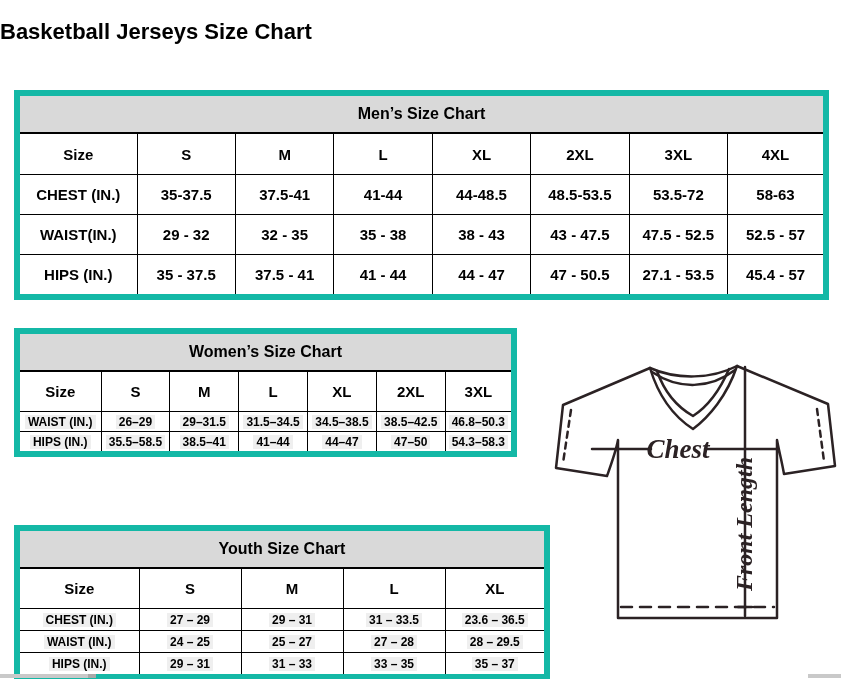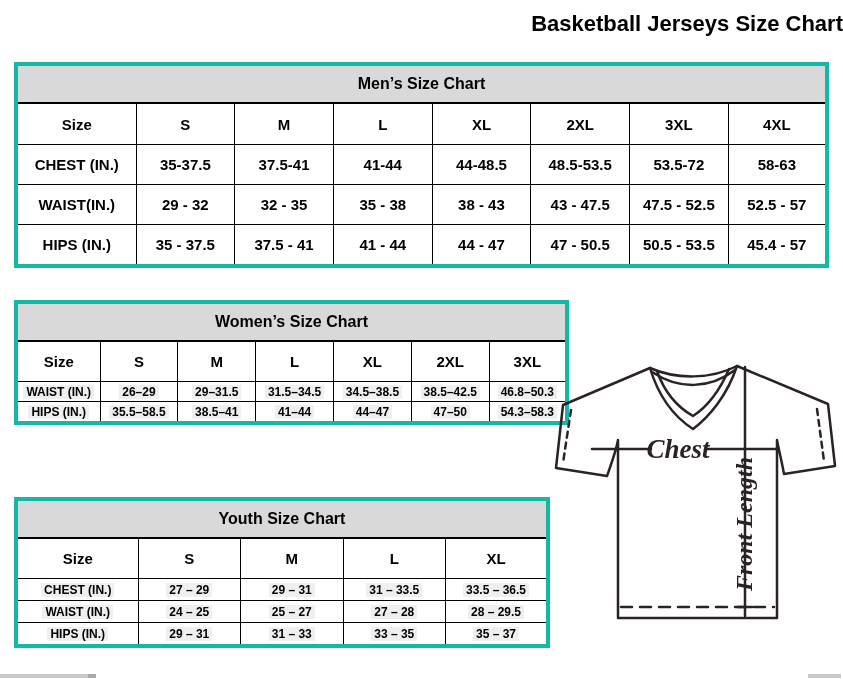--- a/index.html
+++ b/index.html
@@ -3,41 +3,42 @@
 <meta charset="utf-8">
 <style>
   html,body{margin:0;padding:0;}
   body{
     width:843px;height:679px;position:relative;overflow:hidden;
     background:#ffffff;color:#000;
     font-family:"Liberation Sans",sans-serif;
     -webkit-font-smoothing:antialiased;
   }
   .page-title{
-    position:absolute;left:0;top:11px;width:843px;
-    text-align:right;font-size:22px;font-weight:bold;
+    position:absolute;left:0;top:19px;width:843px;
+    text-align:left;font-size:22px;font-weight:bold;
   }
   table.tbl{
     position:absolute;border-collapse:collapse;table-layout:fixed;
-    border:4px solid #14b8a6;
+    border:6px solid #14b8a6;
+    margin-top:28px;
   }
   .tbl th,.tbl td{
     border:1px solid #000;text-align:center;vertical-align:middle;
     font-weight:bold;padding:0;overflow:hidden;white-space:nowrap;
   }
   .tbl tr.band th{
     background:#d9d9d9;font-size:16px;height:36px;border-bottom:2px solid #000;
   }
   
   #men{left:14px;top:62px;width:815px;}
   #men col.c-label{width:120px;}
   #men tr.cols th{height:40px;font-size:15px;}
   #men tr.data th,#men tr.data td{height:39px;font-size:15px;}
   
-  #women{left:14px;top:300px;width:555px;padding-left:32px;}
+  #women{left:14px;top:300px;width:503px;padding-left:32px;}
   #women col.c-label{width:84px;}
   #women tr.cols th{height:39px;font-size:15px;}
   #women tr.data th,#women tr.data td{height:19px;font-size:12px;}
   
   #youth{left:14px;top:497px;width:536px;}
   #youth col.c-label{width:122px;}
   #youth tr.cols th{height:39px;font-size:15px;}
   #youth tr.data th,#youth tr.data td{height:21px;font-size:12px;}
   
   #women tr.data span,#youth tr.data span{
@@ -106,21 +107,21 @@
         <td><span>47.5 - 52.5</span></td>
         <td><span>52.5 - 57</span></td>
       </tr>
       <tr class="data">
         <th><span>HIPS (IN.)</span></th>
         <td><span>35 - 37.5</span></td>
         <td><span>37.5 - 41</span></td>
         <td><span>41 - 44</span></td>
         <td><span>44 - 47</span></td>
         <td><span>47 - 50.5</span></td>
-        <td><span>50.5 - 53.5</span></td>
+        <td><span>27.1 - 53.5</span></td>
         <td><span>45.4 - 57</span></td>
       </tr>
     </tbody>
   </table>
 
 <table id="women" class="tbl">
   <colgroup>
       <col class="c-label">
       <col>
       <col>
@@ -180,21 +181,21 @@
         <th>S</th>
         <th>M</th>
         <th>L</th>
         <th>XL</th>
       </tr>
       <tr class="data">
         <th><span>CHEST (IN.)</span></th>
         <td><span>27 – 29</span></td>
         <td><span>29 – 31</span></td>
         <td><span>31 – 33.5</span></td>
-        <td><span>33.5 – 36.5</span></td>
+        <td><span>23.6 – 36.5</span></td>
       </tr>
       <tr class="data">
         <th><span>WAIST (IN.)</span></th>
         <td><span>24 – 25</span></td>
         <td><span>25 – 27</span></td>
         <td><span>27 – 28</span></td>
         <td><span>28 – 29.5</span></td>
       </tr>
       <tr class="data">
         <th><span>HIPS (IN.)</span></th>

